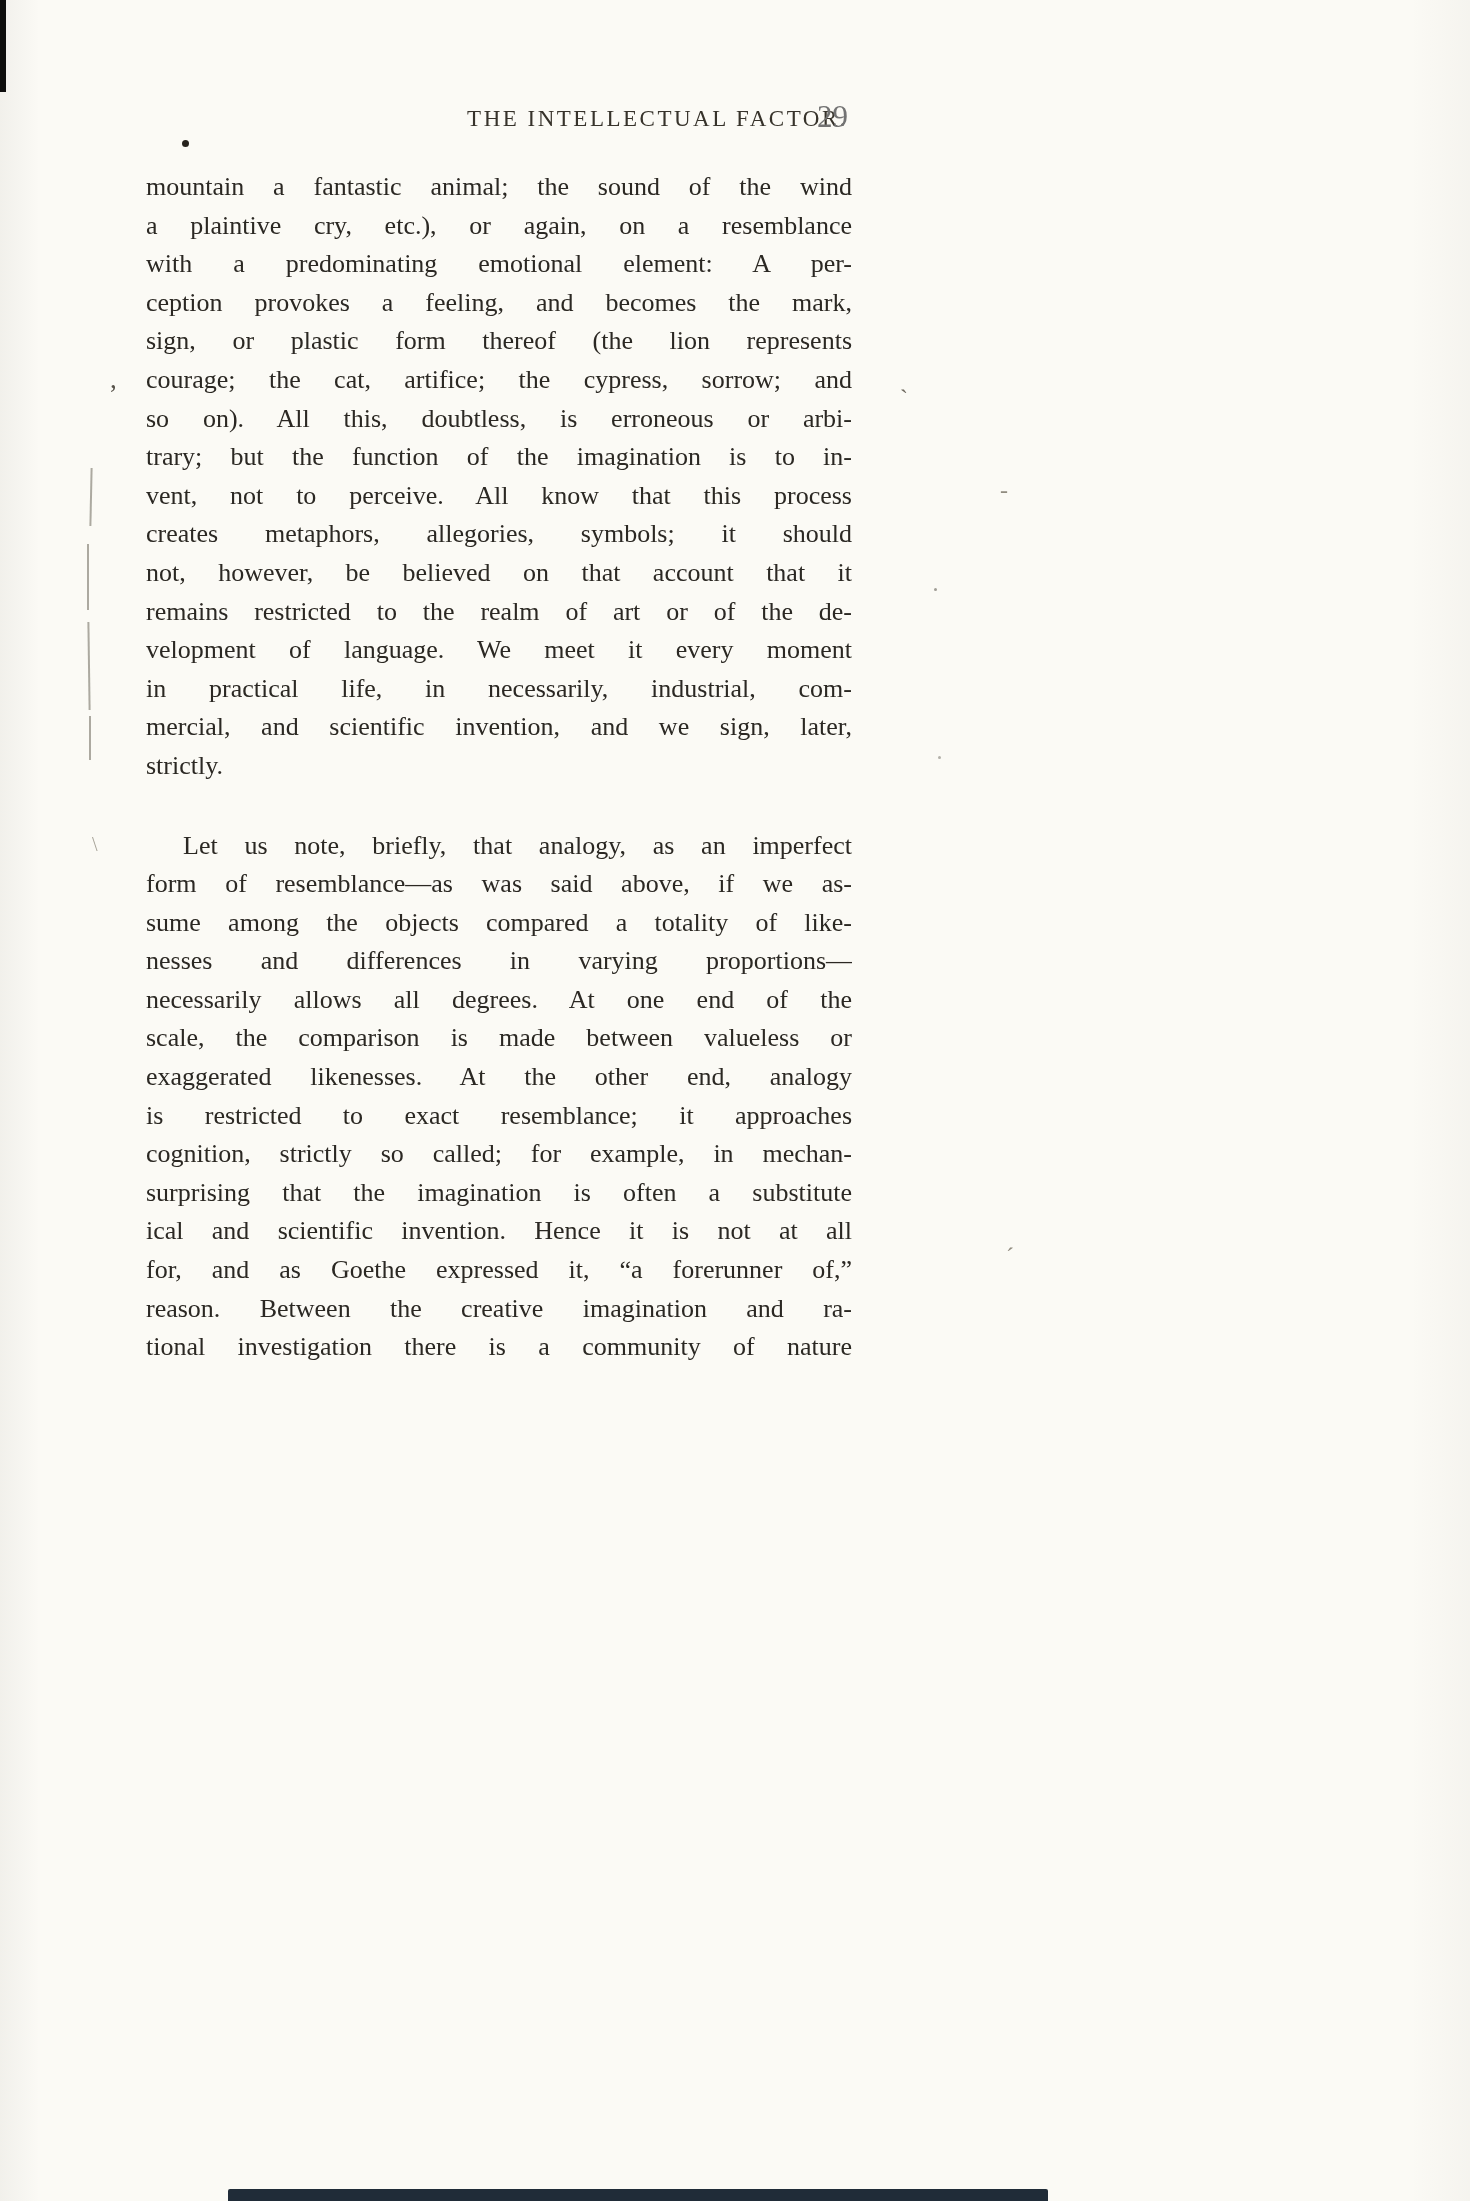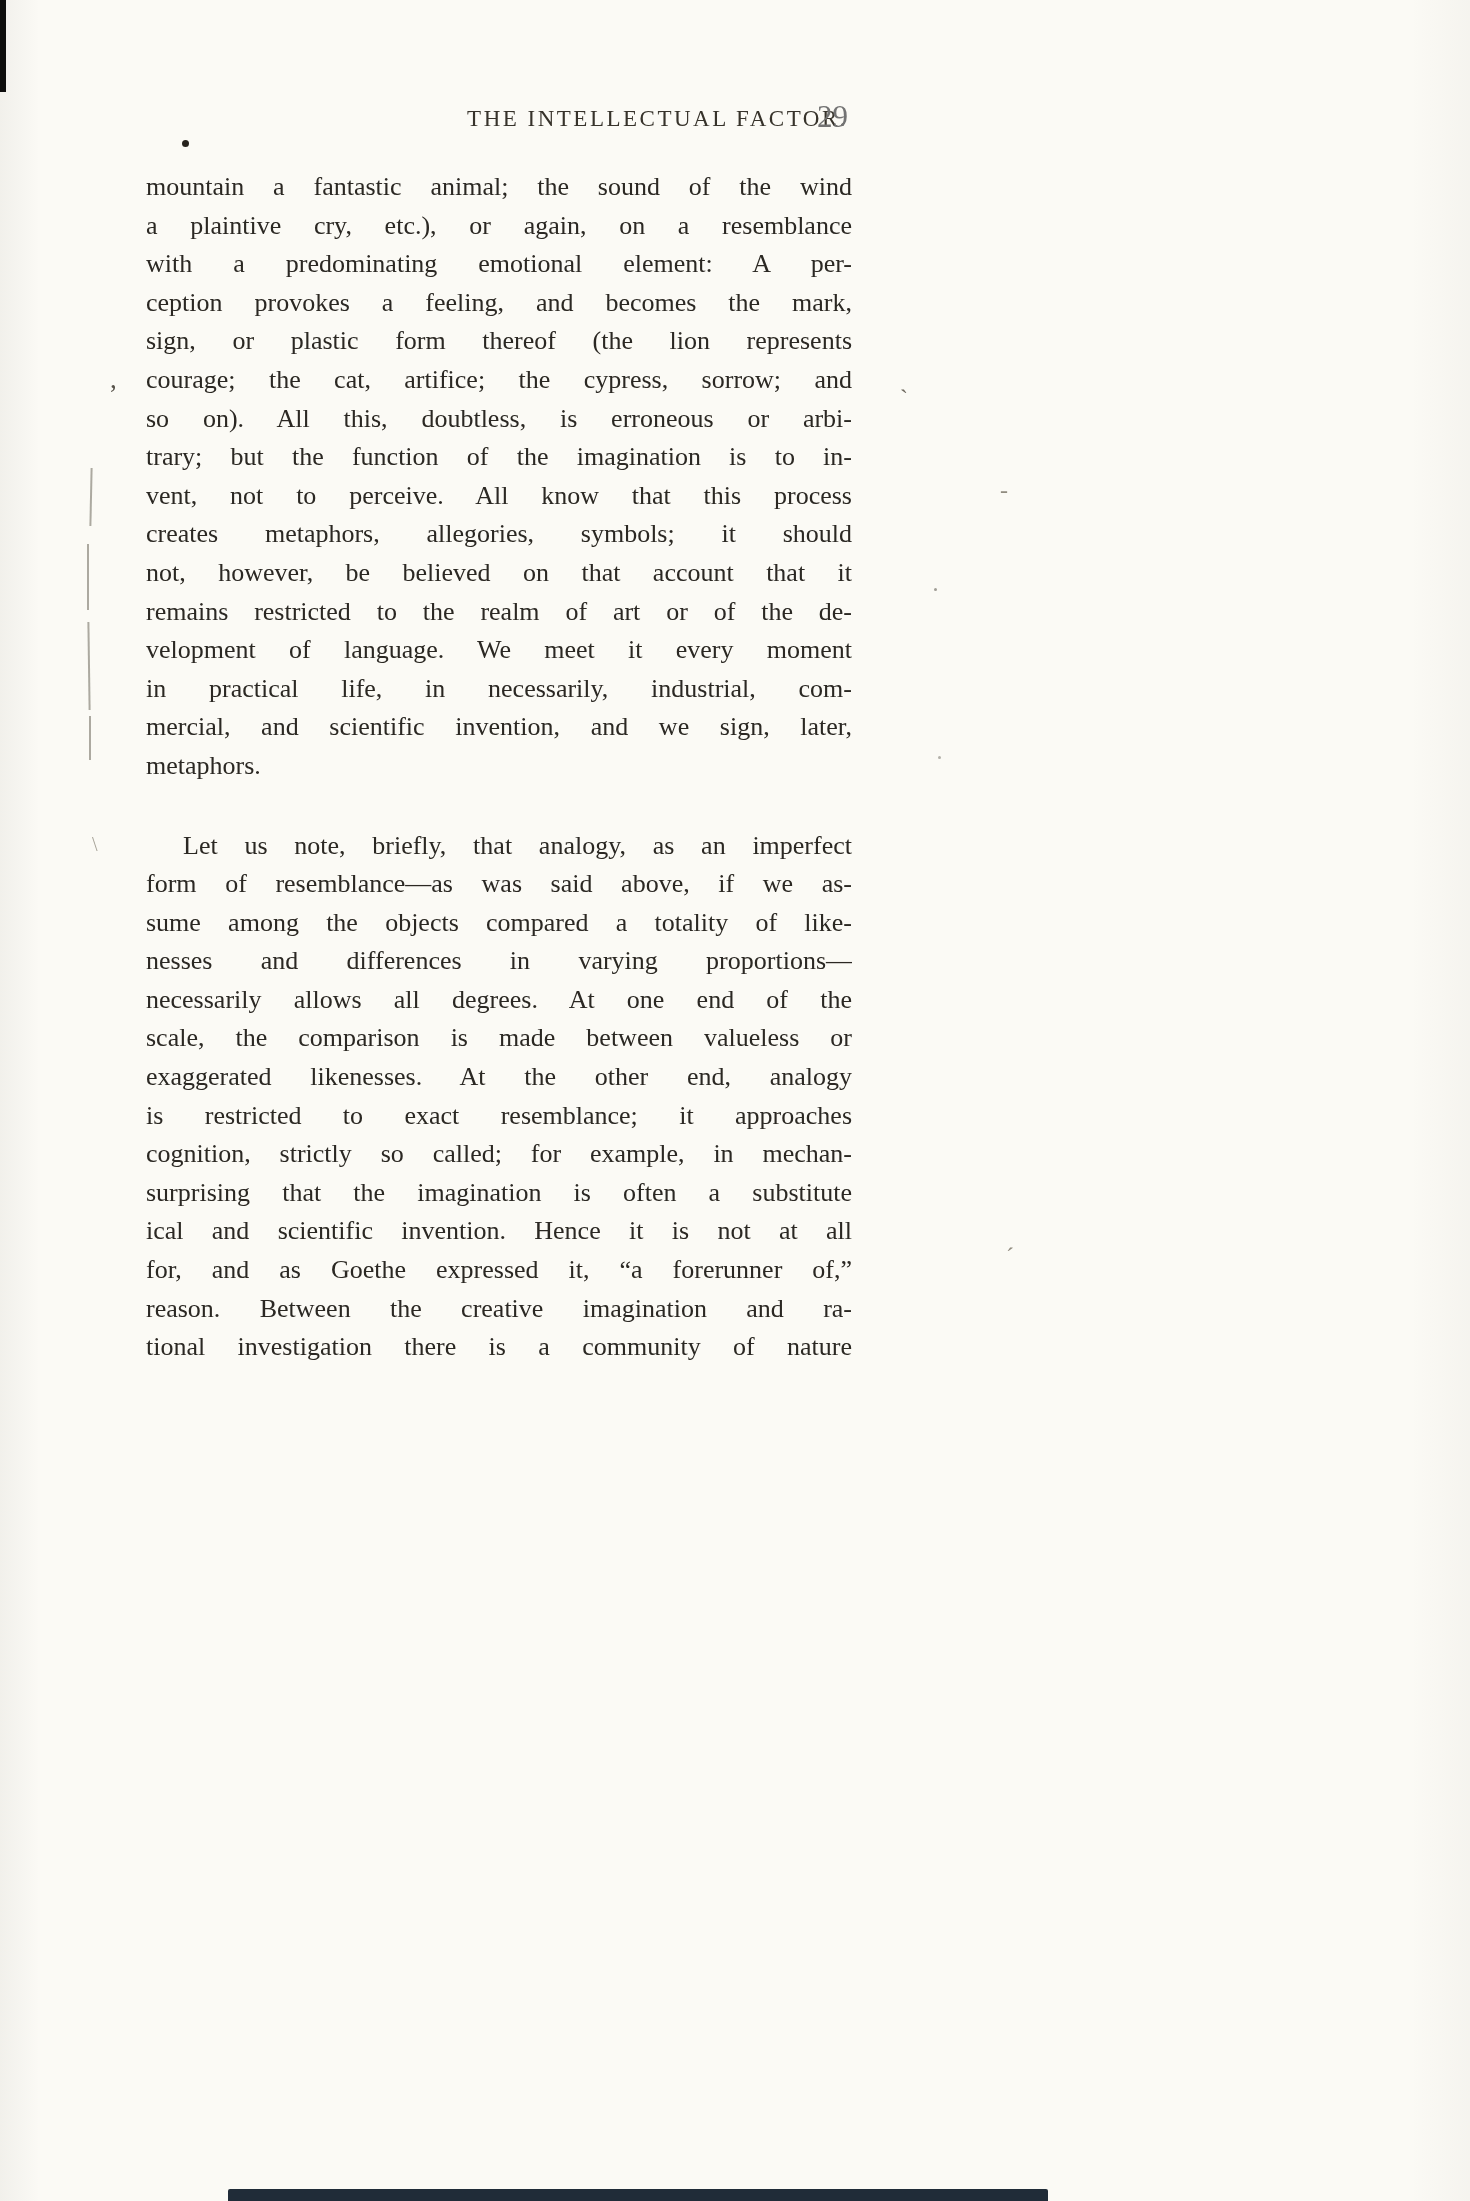--- a/index.html
+++ b/index.html
@@ -98,21 +98,21 @@
       <div class="line">courage; the cat, artifice; the cypress, sorrow; and</div>
       <div class="line">so on).  All this, doubtless, is erroneous or arbi-</div>
       <div class="line">trary; but the function of the imagination is to in-</div>
       <div class="line">vent, not to perceive.  All know that this process</div>
       <div class="line">creates metaphors, allegories, symbols; it should</div>
       <div class="line">not, however, be believed on that account that it</div>
       <div class="line">remains restricted to the realm of art or of the de-</div>
       <div class="line">velopment of language.  We meet it every moment</div>
       <div class="line">in practical life, in necessarily, industrial, com-</div>
       <div class="line">mercial, and scientific invention, and we sign, later,</div>
-      <div class="line last">metaphors.</div>
+      <div class="line last">strictly.</div>
       <div class="line indent">Let us note, briefly, that analogy, as an imperfect</div>
       <div class="line">form of resemblance—as was said above, if we as-</div>
       <div class="line">sume among the objects compared a totality of like-</div>
       <div class="line">nesses and differences in varying proportions—</div>
       <div class="line">necessarily allows all degrees.  At one end of the</div>
       <div class="line">scale, the comparison is made between valueless or</div>
       <div class="line">exaggerated likenesses.  At the other end, analogy</div>
       <div class="line">is restricted to exact resemblance; it approaches</div>
       <div class="line">cognition, strictly so called; for example, in mechan-</div>
       <div class="line">surprising that the imagination is often a substitute</div>

